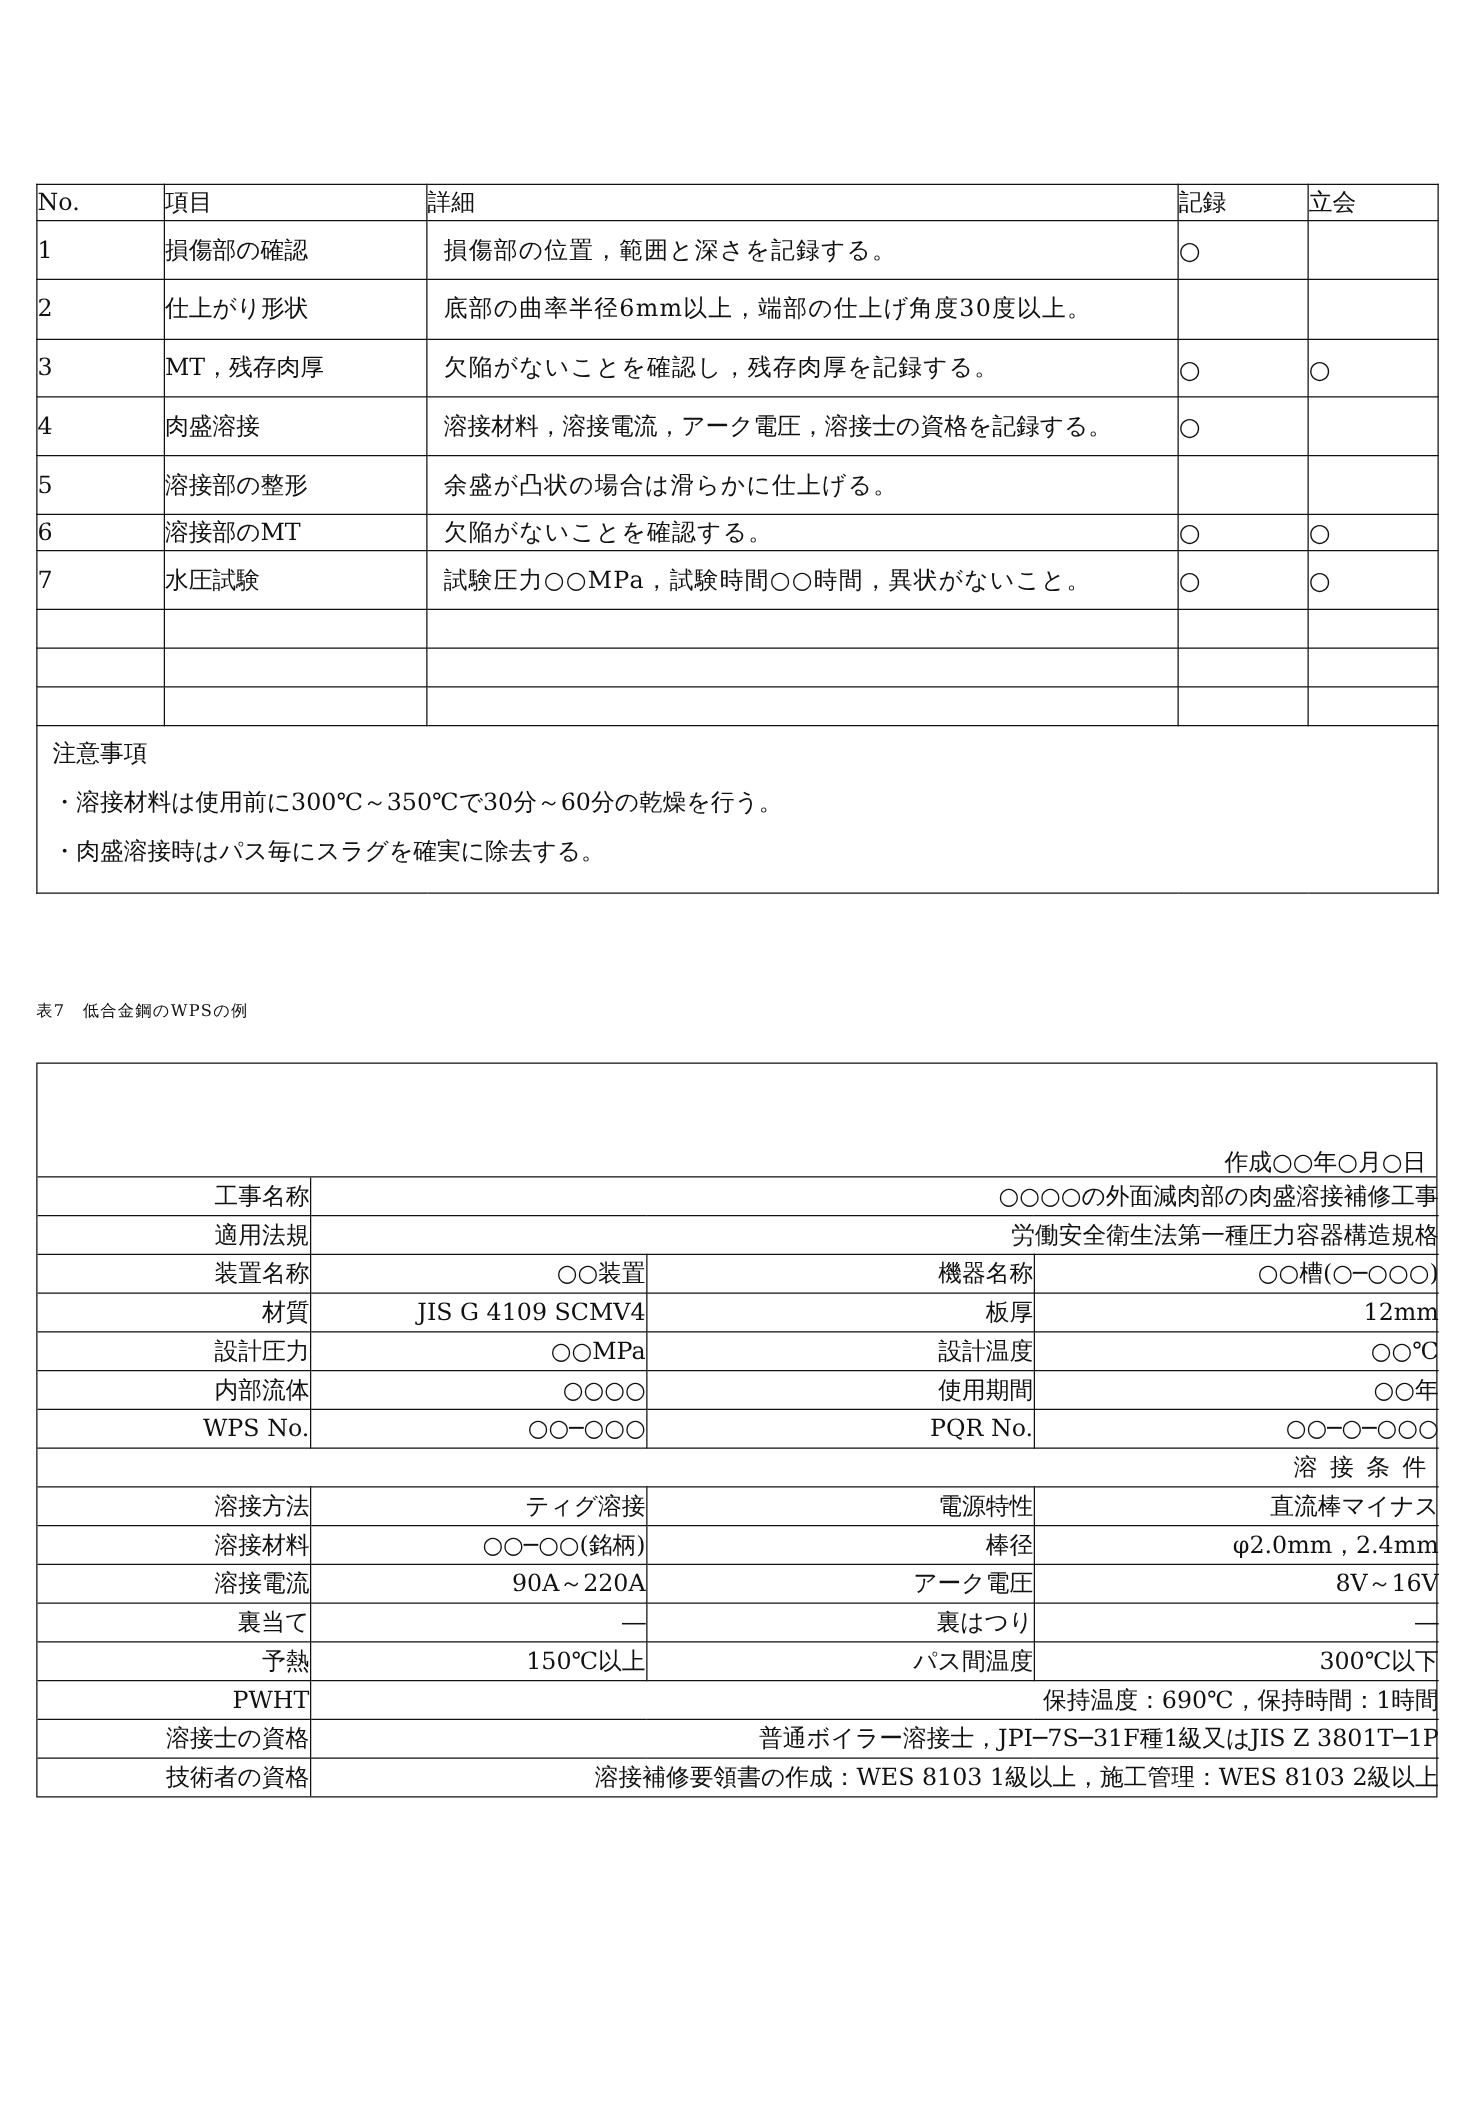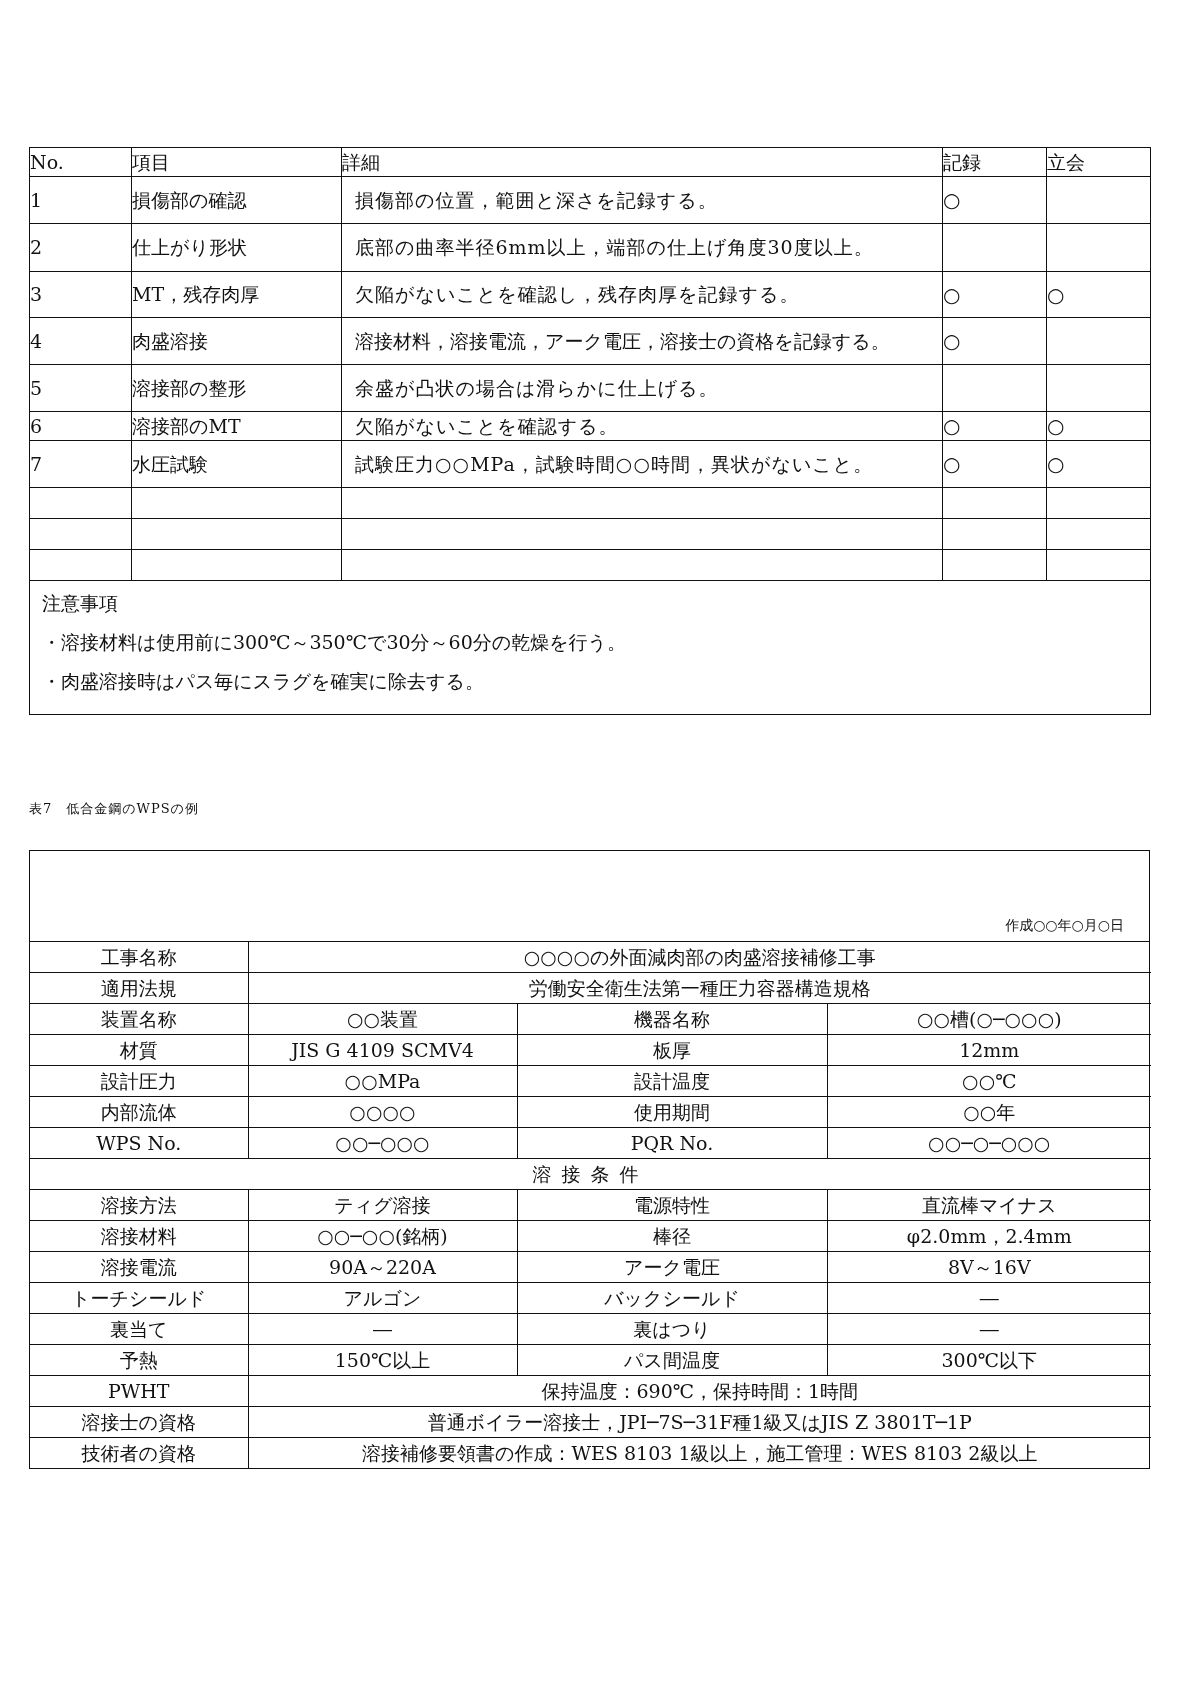--- a/index.html
+++ b/index.html
@@ -7,23 +7,23 @@
   .t1 { position:absolute; left:29px; top:147px; width:1121px; border-collapse:collapse; table-layout:fixed; font-size:19px; }
   .t1 td { border:1.5px solid #111; text-align:left; vertical-align:middle; padding:0; line-height:1; }
   .t1 td.detail { text-align:left; padding-left:13px; letter-spacing:1px; }
   .t1 tr.h td { height:28px; }
   .t1 td.notes { text-align:left; padding:6px 0 10px 12px; vertical-align:top; }
   .notes-line { height:39px; line-height:32px; }
   .caption { position:absolute; left:29px; top:800px; font-size:13px; letter-spacing:1px; }
   .t2wrap { position:absolute; left:29px; top:850px; width:1121px; border:1.5px solid #111; box-sizing:border-box; }
   .t2head { height:90px; position:relative; border-bottom:1.5px solid #111; }
   .doc-title { position:absolute; left:0; right:0; top:34px; text-align:center; font-size:21px; letter-spacing:24px; }
-  .doc-date { position:absolute; right:25px; top:66px; font-size:14px; }
+  .doc-date { position:absolute; right:8px; top:66px; font-size:19px; }
   .t2 { width:100%; border-collapse:collapse; table-layout:fixed; font-size:19px; }
-  .t2 td { border:1.5px solid #111; text-align:center; vertical-align:middle; height:30px; padding:0; line-height:1; }
+  .t2 td { border:1.5px solid #111; text-align:right; vertical-align:middle; height:30px; padding:0; line-height:1; }
   .t2 tr:first-child td { border-top:none; }
   .t2 tr td:first-child { border-left:none; }
   .t2 tr td:last-child { border-right:none; }
   .t2 tr:last-child td { border-bottom:none; }
   .spaced { letter-spacing:10px; }
   .circle { font-size:20px; }
 </style>
 </head>
 <body>
 
@@ -190,26 +190,20 @@
       <td>棒径</td>
       <td>φ2.0mm，2.4mm</td>
     </tr>
     <tr>
       <td>溶接電流</td>
       <td>90A～220A</td>
       <td>アーク電圧</td>
       <td>8V～16V</td>
     </tr>
     <tr>
-      <td>トーチシールド</td>
-      <td>アルゴン</td>
-      <td>バックシールド</td>
-      <td>―</td>
-    </tr>
-    <tr>
       <td>裏当て</td>
       <td>―</td>
       <td>裏はつり</td>
       <td>―</td>
     </tr>
     <tr>
       <td>予熱</td>
       <td>150℃以上</td>
       <td>パス間温度</td>
       <td>300℃以下</td>

